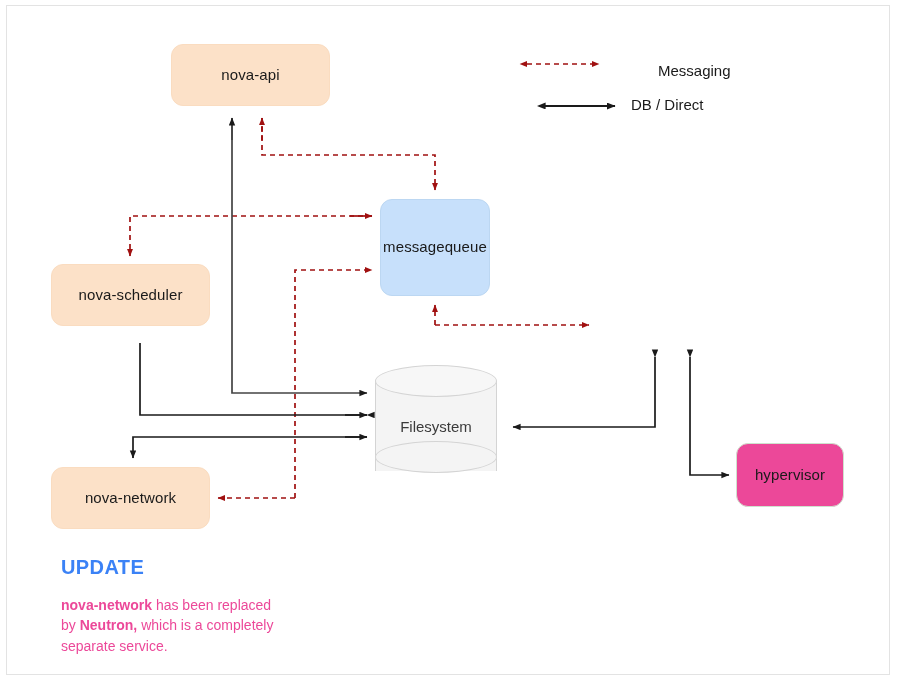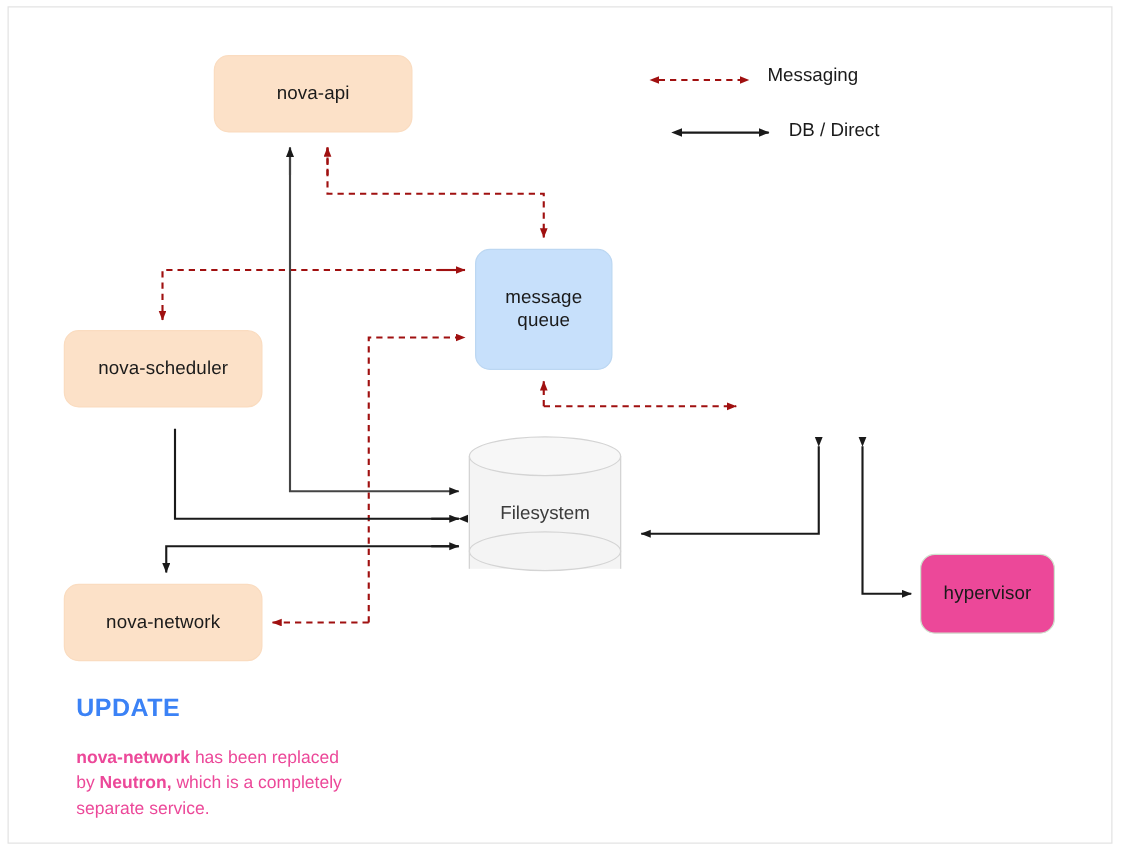--- a/index.html
+++ b/index.html
@@ -58,21 +58,21 @@
     border: 1px solid #bcd7f2;
   }
   .node.hv {
     background: #ec4899;
     border: 1px solid #cfe2ce;
   }
   
   #filesystem {
     position: absolute;
     left: 375px;
-    top: 349px;
+    top: 365px;
     width: 122px;
     height: 122px;
     padding-left: 28px;
   }
   #filesystem .cyl-body {
     position: absolute;
     left: 0;
     top: 16px;
     width: 122px;
     height: 90px;
@@ -225,21 +225,21 @@
 
   <div class="node svc" id="n-nova-scheduler" style="left:51px; top:264px; width:159px; height:62px;">
     <span>nova-scheduler</span>
   </div>
 
   <div class="node svc" id="n-nova-network" style="left:51px; top:467px; width:159px; height:62px;">
     <span>nova-network</span>
   </div>
 
 
-  <div class="node mq" id="n-message-queue" style="left:380px; top:199px; width:110px; height:97px; flex-direction:column;">
+  <div class="node mq" id="n-message-queue" style="left:380px; top:199px; width:110px; height:97px; flex-direction:row;">
     <span>message</span>
     <span>queue</span>
   </div>
 
   <div id="filesystem">
     <div class="cyl-body"></div>
     <div class="cyl-bottom"></div>
     <div class="cyl-top"></div>
     <div class="cyl-label">Filesystem</div>
   </div>
@@ -254,21 +254,21 @@
         <defs>
           <marker id="lg-red-e" markerWidth="9" markerHeight="9" refX="7.4" refY="3.1" orient="auto" markerUnits="userSpaceOnUse">
             <path d="M0,0 L7.8,3.1 L0,6.2 z" fill="#a01010"></path>
           </marker>
           <marker id="lg-red-s" markerWidth="9" markerHeight="9" refX="0.4" refY="3.1" orient="auto-start-reverse" markerUnits="userSpaceOnUse">
             <path d="M0,0 L7.8,3.1 L0,6.2 z" fill="#a01010"></path>
           </marker>
         </defs>
         <path d="M9,12 L81,12" fill="none" stroke="#a01010" stroke-width="1.7" stroke-dasharray="5,4" marker-end="url(#lg-red-e)" marker-start="url(#lg-red-s)"></path>
       </svg>
-      <span class="legend-label" style="top:0;">Messaging</span>
+      <span class="legend-label" style="top:10px;margin-left:44px;">Messaging</span>
     </div>
 
     <div class="legend-row" style="left:17px; top:42px;">
       <svg width="90" height="24" viewBox="0 0 90 24" xmlns="http://www.w3.org/2000/svg">
         <defs>
           <marker id="lg-dk-e" markerWidth="10" markerHeight="10" refX="8" refY="3.4" orient="auto" markerUnits="userSpaceOnUse">
             <path d="M0,0 L8.6,3.4 L0,6.8 z" fill="#1a1a1a"></path>
           </marker>
           <marker id="lg-dk-s" markerWidth="10" markerHeight="10" refX="0.6" refY="3.4" orient="auto-start-reverse" markerUnits="userSpaceOnUse">
             <path d="M0,0 L8.6,3.4 L0,6.8 z" fill="#1a1a1a"></path>

